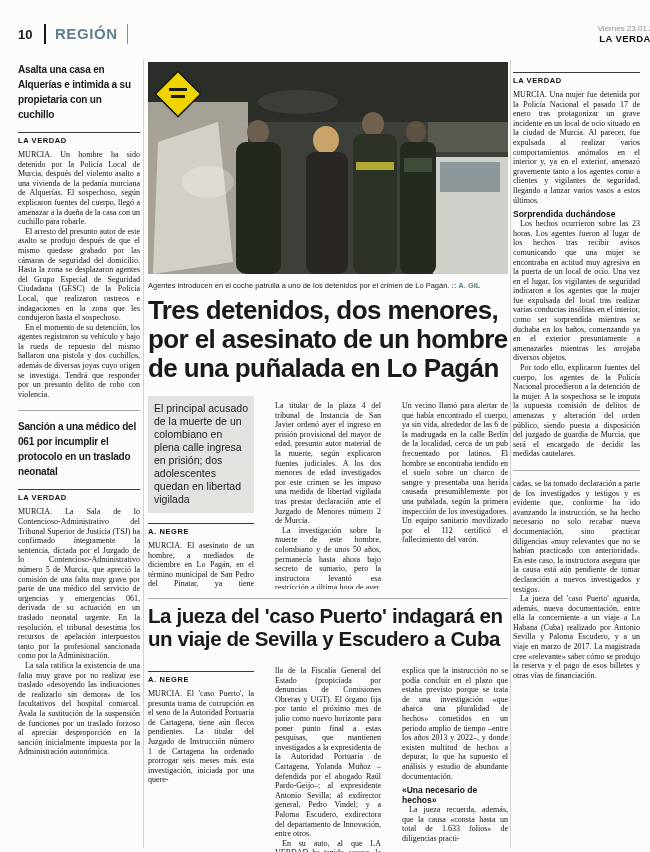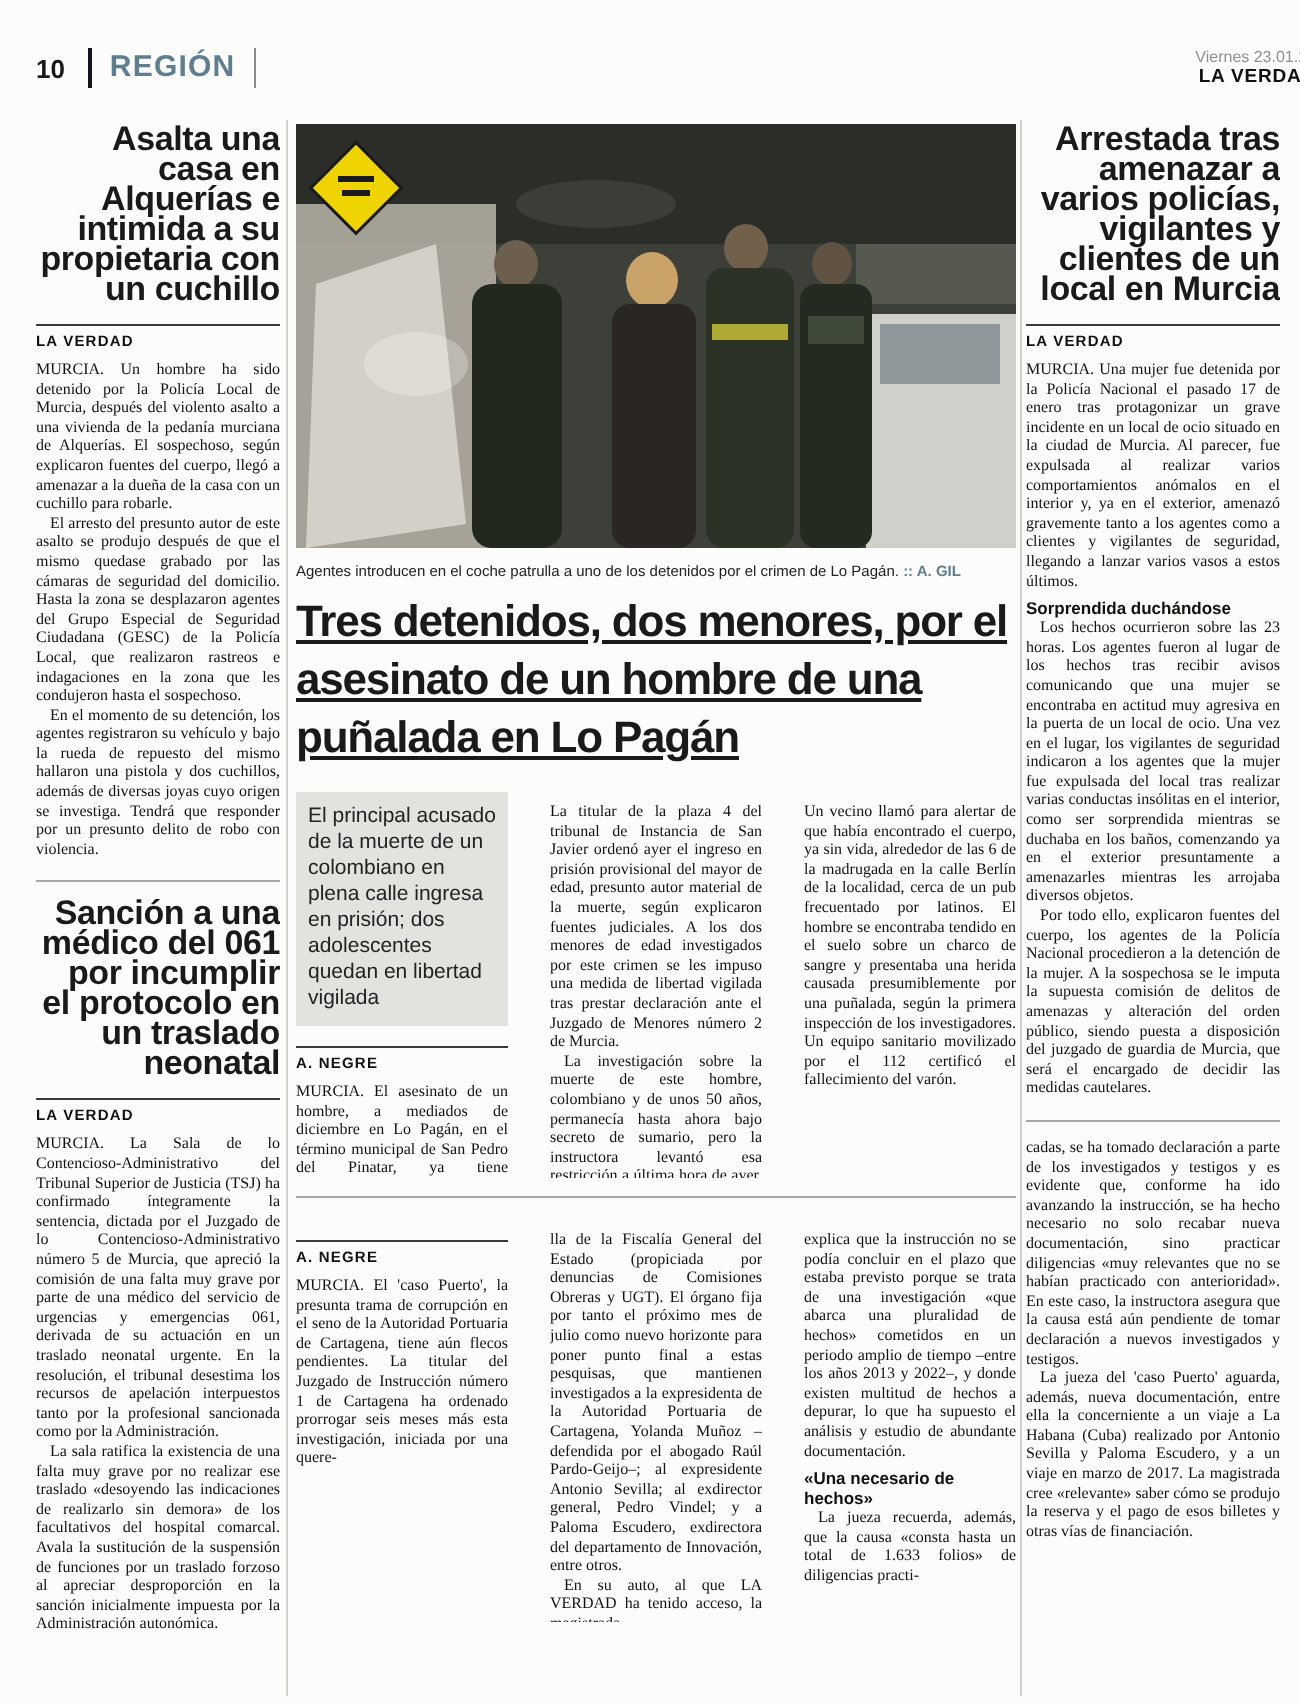--- a/index.html
+++ b/index.html
@@ -13,22 +13,22 @@
            color:#5f7e90;font-size:15px;font-weight:700;letter-spacing:.6px;vertical-align:middle;}
   .hdr-right{position:absolute;right:0;top:0;text-align:right;line-height:10px;}
   .dateline{font-size:8px;color:#909090;}
   .brand{font-size:9.5px;font-weight:800;color:#111;letter-spacing:.4px;}
   
   .vrule{position:absolute;top:60px;bottom:4px;width:1px;background:#d2d2cd;}
   
   .colL{position:absolute;left:18px;top:62px;width:122px;height:788px;overflow:hidden;}
   .colC{position:absolute;left:148px;top:62px;width:360px;height:790px;overflow:hidden;}
   .colR{position:absolute;left:513px;top:62px;width:127px;height:788px;overflow:hidden;}
-  .h-small{font-size:17px;font-weight:700;line-height:15px;letter-spacing:-.2px;margin:0;text-align:right;}
-  .h-main{font-size:22px;font-weight:700;line-height:29px;letter-spacing:-.6px;margin:6px 0 0 0;text-decoration:underline;}
+  .h-small{font-size:10px;font-weight:700;line-height:15px;letter-spacing:-.2px;margin:0;}
+  .h-main{font-size:26px;font-weight:700;line-height:29px;letter-spacing:-.6px;margin:6px 0 0 0;}
   .h-mid{font-size:20.5px;font-weight:700;line-height:23px;letter-spacing:-.4px;margin:5px 0 0 0;}
   .byline{font-size:7.5px;font-weight:700;letter-spacing:.6px;color:#111;
           border-top:1px solid #3a3a3a;padding-top:3px;margin-top:10px;}
   .bodytext{margin-top:5px;}
   .bodytext p{font-family:"Liberation Serif","DejaVu Serif",serif;font-size:8px;line-height:9.6px;
               color:#14120f;text-align:justify;margin:0;}
   .bodytext p + p{text-indent:7px;}
   .bodytext p.subhead-inline{font-family:"Liberation Sans",sans-serif;font-weight:700;font-size:8.5px;
               line-height:10px;text-indent:0;text-align:left;margin-top:4px;}
   .divider{border:0;border-top:1px solid #a8a8a2;margin:11px 0 8px 0;}
@@ -126,20 +126,21 @@
       <div class="c bodytext">
         <p>La titular de la plaza 4 del tribunal de Instancia de San Javier ordenó ayer el ingreso en prisión provisional del mayor de edad, presunto autor material de la muerte, según explicaron fuentes judiciales. A los dos menores de edad investigados por este crimen se les impuso una medida de libertad vigilada tras prestar declaración ante el Juzgado de Menores número 2 de Murcia.</p>
         <p>La investigación sobre la muerte de este hombre, colombiano y de unos 50 años, permanecía hasta ahora bajo secreto de sumario, pero la instructora levantó esa restricción a última hora de ayer. El afectado perdió la vida en la madrugada</p>
       </div>
       <div class="c bodytext">
         <p>Un vecino llamó para alertar de que había encontrado el cuerpo, ya sin vida, alrededor de las 6 de la madrugada en la calle Berlín de la localidad, cerca de un pub frecuentado por latinos. El hombre se encontraba tendido en el suelo sobre un charco de sangre y presentaba una herida causada presumiblemente por una puñalada, según la primera inspección de los investigadores. Un equipo sanitario movilizado por el 112 certificó el fallecimiento del varón.</p>
       </div>
     </div>
 
     <hr class="section-rule">
+    <h1 class="h-mid">La jueza del 'caso Puerto' indagará en un viaje de Sevilla y Escudero a Cuba</h1>
 
     <div class="cols3 row-puerto">
       <div class="c">
         <div class="byline">A. NEGRE</div>
         <div class="bodytext">
           <p>MURCIA. El 'caso Puerto', la presunta trama de corrupción en el seno de la Autoridad Portuaria de Cartagena, tiene aún flecos pendientes. La titular del Juzgado de Instrucción número 1 de Cartagena ha ordenado prorrogar seis meses más esta investigación, iniciada por una quere-</p>
         </div>
       </div>
       <div class="c bodytext">
         <p>lla de la Fiscalía General del Estado (propiciada por denuncias de Comisiones Obreras y UGT). El órgano fija por tanto el próximo mes de julio como nuevo horizonte para poner punto final a estas pesquisas, que mantienen investigados a la expresidenta de la Autoridad Portuaria de Cartagena, Yolanda Muñoz –defendida por el abogado Raúl Pardo-Geijo–; al expresidente Antonio Sevilla; al exdirector general, Pedro Vindel; y a Paloma Escudero, exdirectora del departamento de Innovación, entre otros.</p>
@@ -147,21 +148,20 @@
       </div>
       <div class="c bodytext">
         <p>explica que la instrucción no se podía concluir en el plazo que estaba previsto porque se trata de una investigación «que abarca una pluralidad de hechos» cometidos en un periodo amplio de tiempo –entre los años 2013 y 2022–, y donde existen multitud de hechos a depurar, lo que ha supuesto el análisis y estudio de abundante documentación.</p>
         <p class="subhead-inline">«Una necesario de hechos»</p>
         <p>La jueza recuerda, además, que la causa «consta hasta un total de 1.633 folios» de diligencias practi-</p>
       </div>
     </div>
   </div>
 
   <div class="colR">
-    <h2 class="h-small">Arrestada tras amenazar a varios policías, vigilantes y clientes de un local en Murcia</h2>
     <div class="byline">LA VERDAD</div>
     <div class="bodytext">
       <p>MURCIA. Una mujer fue detenida por la Policía Nacional el pasado 17 de enero tras protagonizar un grave incidente en un local de ocio situado en la ciudad de Murcia. Al parecer, fue expulsada al realizar varios comportamientos anómalos en el interior y, ya en el exterior, amenazó gravemente tanto a los agentes como a clientes y vigilantes de seguridad, llegando a lanzar varios vasos a estos últimos.</p>
       <p class="subhead-inline">Sorprendida duchándose</p>
       <p>Los hechos ocurrieron sobre las 23 horas. Los agentes fueron al lugar de los hechos tras recibir avisos comunicando que una mujer se encontraba en actitud muy agresiva en la puerta de un local de ocio. Una vez en el lugar, los vigilantes de seguridad indicaron a los agentes que la mujer fue expulsada del local tras realizar varias conductas insólitas en el interior, como ser sorprendida mientras se duchaba en los baños, comenzando ya en el exterior presuntamente a amenazarles mientras les arrojaba diversos objetos.</p>
       <p>Por todo ello, explicaron fuentes del cuerpo, los agentes de la Policía Nacional procedieron a la detención de la mujer. A la sospechosa se le imputa la supuesta comisión de delitos de amenazas y alteración del orden público, siendo puesta a disposición del juzgado de guardia de Murcia, que será el encargado de decidir las medidas cautelares.</p>
     </div>
     <hr class="divider">
     <div class="bodytext">
       <p>cadas, se ha tomado declaración a parte de los investigados y testigos y es evidente que, conforme ha ido avanzando la instrucción, se ha hecho necesario no solo recabar nueva documentación, sino practicar diligencias «muy relevantes que no se habían practicado con anterioridad». En este caso, la instructora asegura que la causa está aún pendiente de tomar declaración a nuevos investigados y testigos.</p>

